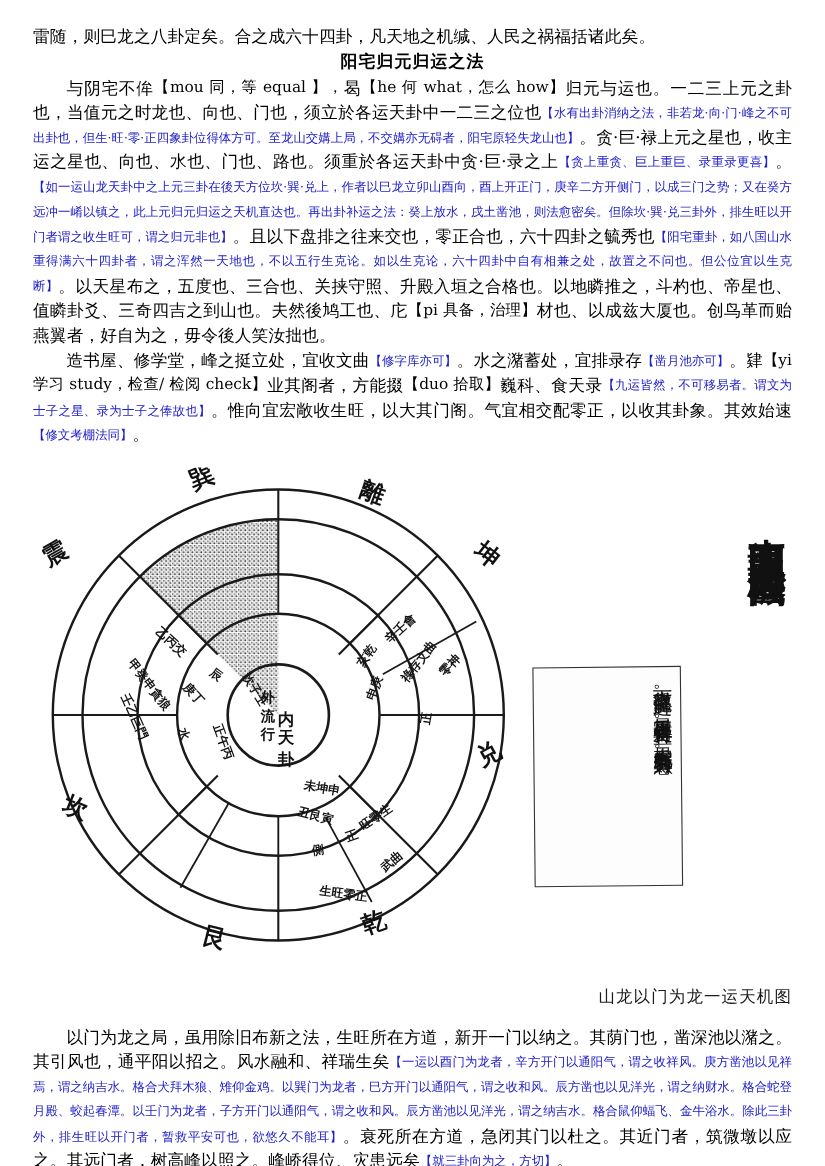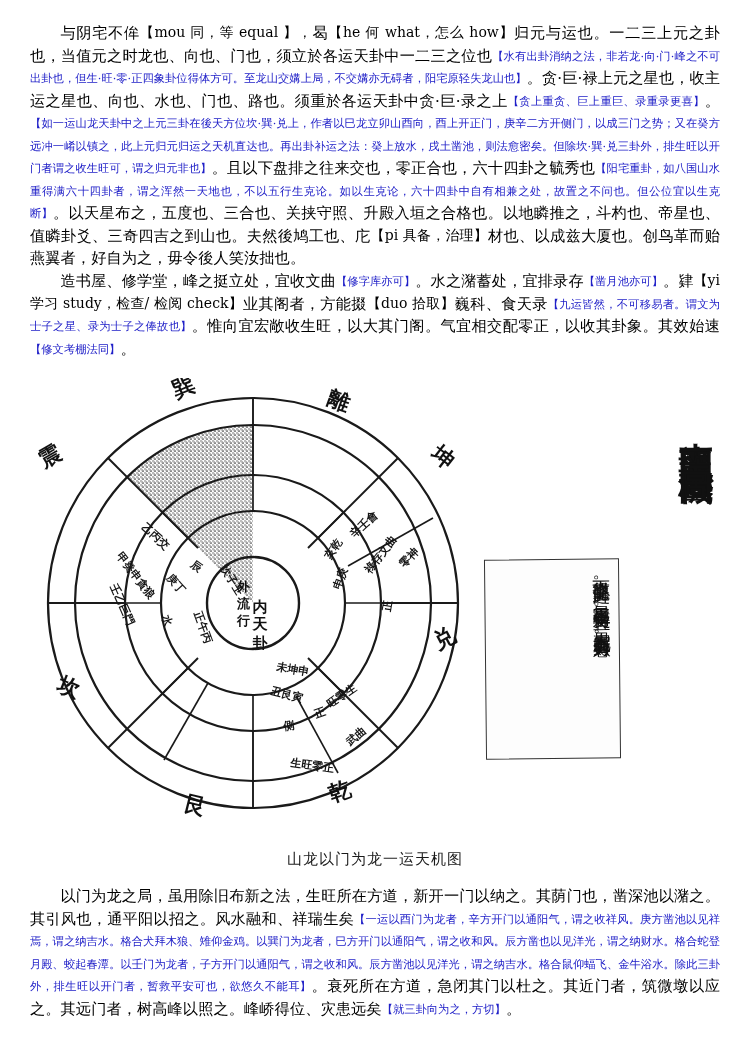--- a/index.html
+++ b/index.html
@@ -109,33 +109,37 @@
   .wheel {
     position: absolute;
     left: 8px;
     top: 2px;
     width: 430px;
     height: 440px;
   }
   .wheel svg { display: block; }
 
   .figcaption {
-    text-align: center;
+    text-align: right;
     font-size: 15px;
     color: #1a1a1a;
     margin: 4px 0 16px 0;
     letter-spacing: 1px;
   }
 </style>
 </head>
 <body>
 
 <div class="page">
 
-
+  <p class="para">
+    <span>雷随，则巳龙之八卦定矣。合之成六十四卦，凡天地之机缄、人民之祸福括诸此矣。</span>
+  </p>
+
+  <div class="heading">阳宅归元归运之法</div>
 
   <p class="para indent"><span>与阴宅不侔</span><span class="gloss">【mou 同，等 equal 】，</span><span>曷</span><span class="gloss">【he 何 what，怎么 how】</span><span>归元与运也。一二三上元之卦也，当值元之时龙也、向也、门也，须立於各运天卦中一二三之位也</span><span class="anno">【水有出卦消纳之法，非若龙·向·门·峰之不可出卦也，但生·旺·零·正四象卦位得体方可。至龙山交媾上局，不交媾亦无碍者，阳宅原轻失龙山也】</span><span>。贪·巨·禄上元之星也，收主运之星也、向也、水也、门也、路也。须重於各运天卦中贪·巨·录之上</span><span class="anno">【贪上重贪、巨上重巨、录重录更喜】</span><span>。</span><span class="anno">【如一运山龙天卦中之上元三卦在後天方位坎·巽·兑上，作者以巳龙立卯山酉向，酉上开正门，庚辛二方开侧门，以成三门之势；又在癸方远冲一崤以镇之，此上元归元归运之天机直达也。再出卦补运之法：癸上放水，戌土凿池，则法愈密矣。但除坎·巽·兑三卦外，排生旺以开门者谓之收生旺可，谓之归元非也】</span><span>。且以下盘排之往来交也，零正合也，六十四卦之毓秀也</span><span class="anno">【阳宅重卦，如八国山水重得满六十四卦者，谓之浑然一天地也，不以五行生克论。如以生克论，六十四卦中自有相兼之处，故置之不问也。但公位宜以生克断】</span><span>。以天星布之，五度也、三合也、关挟守照、升殿入垣之合格也。以地瞵推之，斗杓也、帝星也、值瞵卦爻、三奇四吉之到山也。夫然後鸠工也、庀</span><span class="gloss">【pi 具备，治理】</span><span>材也、以成兹大厦也。创鸟革而贻燕翼者，好自为之，毋令後人笑汝拙也。</span></p>
 
   <p class="para indent"><span>造书屋、修学堂，峰之挺立处，宜收文曲</span><span class="anno">【修字库亦可】</span><span>。水之潴蓄处，宜排录存</span><span class="anno">【凿月池亦可】</span><span>。肄</span><span class="gloss">【yi 学习 study，检查/ 检阅 check】</span><span>业其阁者，方能掇</span><span class="gloss">【duo 拾取】</span><span>巍科、食天录</span><span class="anno">【九运皆然，不可移易者。谓文为士子之星、录为士子之俸故也】</span><span>。惟向宜宏敞收生旺，以大其门阁。气宜相交配零正，以收其卦象。其效始速</span><span class="anno">【修文考棚法同】</span><span>。</span></p>
 
   <div class="figure-wrap">
 
     <div class="wheel">
       <svg width="430" height="440" viewBox="0 0 430 440" xmlns="http://www.w3.org/2000/svg">
         <defs>

